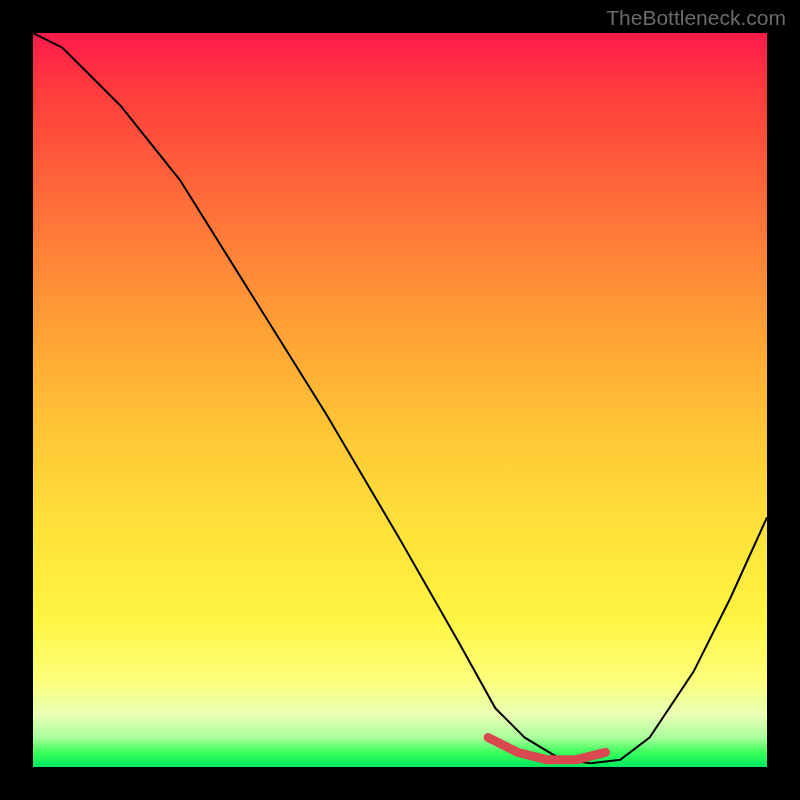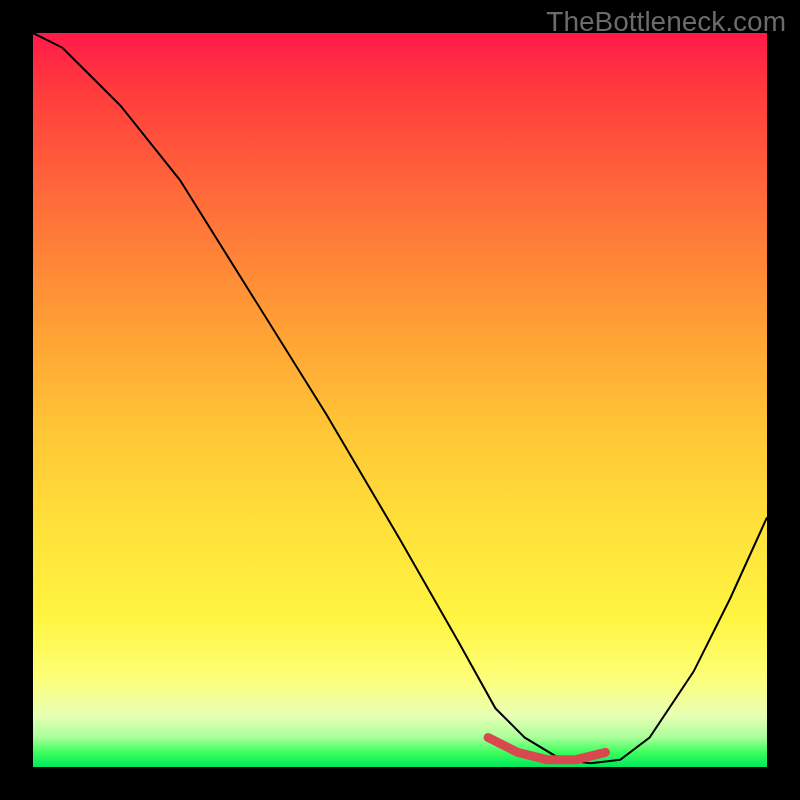--- a/index.html
+++ b/index.html
@@ -9,21 +9,21 @@
     height: 800px;
     background: #000;
     position: relative;
     font-family: Arial, sans-serif;
   }
   .watermark {
     position: absolute;
     top: 6px;
     right: 14px;
     color: #6b6b6b;
-    font-size: 28px;
+    font-size: 21px;
     font-weight: 500;
     z-index: 10;
   }
   .plot-area {
     position: absolute;
     left: 33px;
     top: 33px;
     width: 734px;
     height: 734px;
     background: linear-gradient(to bottom,

